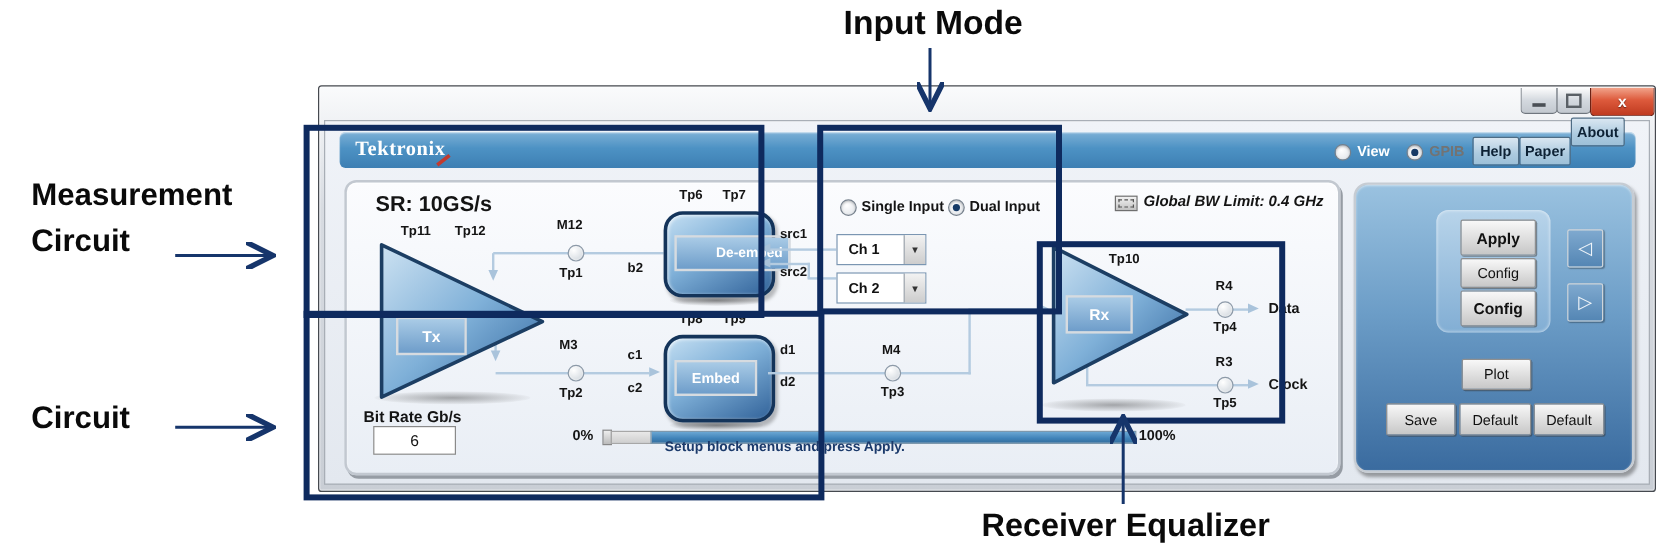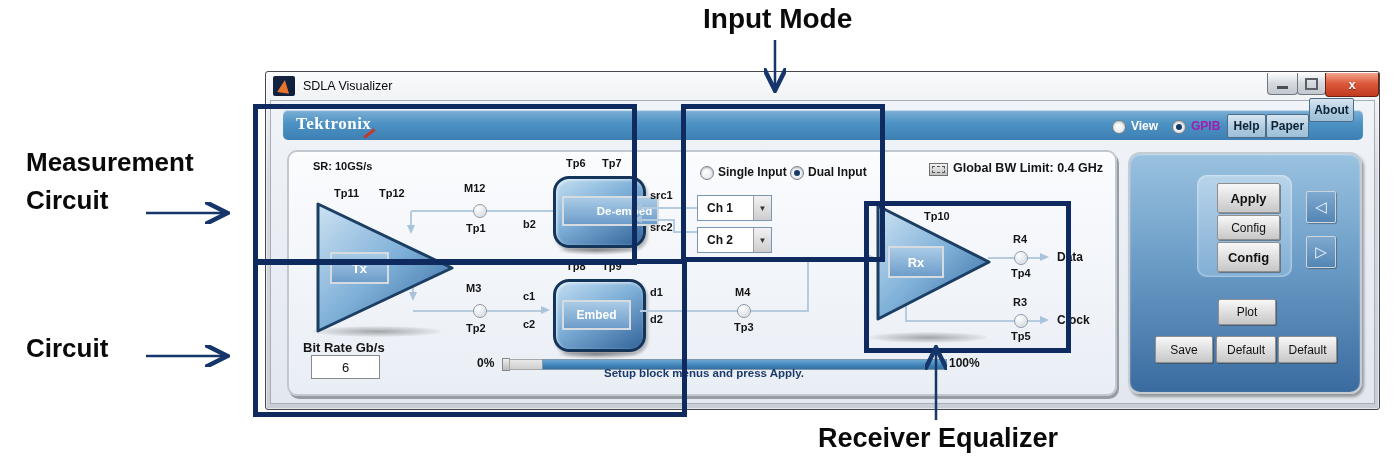--- a/index.html
+++ b/index.html
@@ -90,66 +90,60 @@
   #bitrate-input{position:absolute;left:311px;top:355px;width:63px;height:20px;border:1px solid #8a8a8a;
                  background:#fff;text-align:center;font:13px "Liberation Sans",sans-serif;color:#111;}
   svg.overlay{position:absolute;left:0;top:0;z-index:22;pointer-events:none;}
 </style>
 </head>
 <body>
 
 <div id="stage">
 
   <div id="win">
-    <div id="titlebar">
-      <div id="mat-icon">
-          <div class="tri"></div>
-        </div>
-      <div id="title-text">SDLA Visualizer</div>
-    </div>
     <div class="wctl" style="left:1001px;top:1px;width:29px;height:21px;">
       <div style="width:11px;height:3px;background:#4a4f55;margin-top:8px;"></div>
     </div>
     <div class="wctl" style="left:1031px;top:1px;width:27px;height:21px;">
       <div style="width:9px;height:8px;border:2px solid #5a6066;"></div>
     </div>
     <div class="wctl" id="btn-close" style="left:1059px;top:1px;width:52px;height:23px;">
       <span>x</span>
     </div>
     <div id="client"></div>
   </div>
 
   <div id="header">
     <div id="brand">Tektronix</div>
     <div id="brand-accent"></div>
   </div>
   <div class="radio" style="left:1112px;top:120px;"></div>
   <div class="lbl12" style="left:1131px;top:119px;color:#fff;">View</div>
   <div class="radio sel" style="left:1172px;top:120px;"></div>
-  <div class="lbl12" style="left:1191px;top:119px;color:#a21caf;">GPIB</div>
+  <div class="lbl12" style="left:1191px;top:119px;color:#737373;">GPIB</div>
   <div class="hbtn" style="left:1227px;top:114px;width:37px;height:22px;">Help</div>
   <div class="hbtn" style="left:1266px;top:114px;width:41px;height:22px;">Paper</div>
   <div class="hbtn" style="left:1309px;top:98px;width:43px;height:22px;">About</div>
 
   <div id="cpanel"></div>
 
-  <div class="lbl12" style="left:313px;top:160px;font-size:11px;">SR: 10GS/s</div>
+  <div class="lbl12" style="left:313px;top:160px;font-size:18px;">SR: 10GS/s</div>
 
   <div class="eshadow" style="left:312px;top:326px;width:130px;height:11px;"></div>
   <svg class="abs" style="left:314px;top:200px;z-index:2;" width="142" height="137">
     <defs>
         <linearGradient id="gTri" x1="0" y1="0" x2="1" y2="1">
       <stop offset="0" stop-color="#cde2f2"></stop>
           <stop offset="0.5" stop-color="#7fb0d8"></stop>
           <stop offset="1" stop-color="#2e639c"></stop>
     </linearGradient>
       </defs>
     <polygon points="4,4 4,131 138,68" fill="url(#gTri)" stroke="#1c3e63" stroke-width="3" stroke-linejoin="round"></polygon>
   </svg>
-  <div class="blkbtn" style="left:330px;top:252px;width:55px;height:28px;z-index:3;font-size:13px;">Tx</div>
+  <div class="blkbtn" style="left:330px;top:264px;width:55px;height:28px;z-index:3;font-size:13px;">Tx</div>
   <div class="lbl" style="left:334px;top:187px;">Tp11</div>
   <div class="lbl" style="left:379px;top:187px;">Tp12</div>
 
   <div class="wv" style="left:410px;top:211px;height:15px;"></div>
   <div class="ar d" style="left:407px;top:225px;"></div>
   <div class="wh" style="left:411px;top:210px;width:142px;"></div>
   <div class="node" style="left:473px;top:204px;"></div>
   <div class="lbl" style="left:464px;top:182px;">M12</div>
   <div class="lbl" style="left:466px;top:222px;">Tp1</div>
   <div class="lbl" style="left:523px;top:190px;padding-left:44px;">b1</div>
@@ -211,21 +205,21 @@
   <div class="lbl12" style="left:1057px;top:250px;">Data</div>
   <div class="wv" style="left:905px;top:300px;height:21px;"></div>
   <div class="wh" style="left:905px;top:320px;width:135px;"></div>
   <div class="ar r" style="left:1040px;top:316px;"></div>
   <div class="node" style="left:1014px;top:314px;"></div>
   <div class="lbl" style="left:1013px;top:296px;">R3</div>
   <div class="lbl" style="left:1011px;top:330px;">Tp5</div>
   <div class="lbl12" style="left:1057px;top:313px;">Clock</div>
 
   <div id="bw-icon"></div>
-  <div class="lbl12" style="left:953px;top:161px;font-size:12.5px;">Global BW Limit: 0.4 GHz</div>
+  <div class="lbl12" style="left:953px;top:161px;font-size:12.5px;font-style:italic;">Global BW Limit: 0.4 GHz</div>
 
   <div class="radio" style="left:700px;top:166px;"></div>
   <div class="lbl12" style="left:718px;top:165px;">Single Input</div>
   <div class="radio sel" style="left:790px;top:166px;"></div>
   <div class="lbl12" style="left:808px;top:165px;">Dual Input</div>
   <div class="dd" style="left:697px;top:195px;width:73px;height:24px;">
     <span class="txt">Ch 1</span>
     <span class="arw">▼</span>
   </div>
   <div class="dd" style="left:697px;top:227px;width:73px;height:24px;">
@@ -234,21 +228,21 @@
   </div>
 
   <div class="lbl12" style="left:303px;top:340px;font-size:13px;">Bit Rate Gb/s</div>
   <input id="bitrate-input" value="6" style="">
 
   <div class="lbl12" style="left:477px;top:356px;">0%</div>
   <div id="pthumb"></div>
   <div id="pgray"></div>
   <div id="pblue"></div>
   <div class="lbl12" style="left:949px;top:356px;">100%</div>
-  <div class="abs" style="left:554px;top:367px;width:300px;text-align:center;font:600 11.5px 'Liberation Sans',sans-serif;color:#1b3a6b;">Setup block menus and press Apply.</div>
+  <div class="abs" style="left:554px;top:367px;width:300px;text-align:left;font:600 11.5px 'Liberation Sans',sans-serif;color:#1b3a6b;">Setup block menus and press Apply.</div>
 
   <div id="rpanel"></div>
   <div id="rinner"></div>
   <div class="gbtn bold" style="left:1217px;top:183px;width:61px;height:28px;">Apply</div>
   <div class="gbtn" style="left:1217px;top:215px;width:61px;height:23px;">Config</div>
   <div class="gbtn bold" style="left:1217px;top:242px;width:61px;height:28px;">Config</div>
   <div class="navbtn" style="left:1306px;top:191px;width:28px;height:30px;">
     <span>◁</span>
   </div>
   <div class="navbtn" style="left:1306px;top:236px;width:28px;height:30px;">

